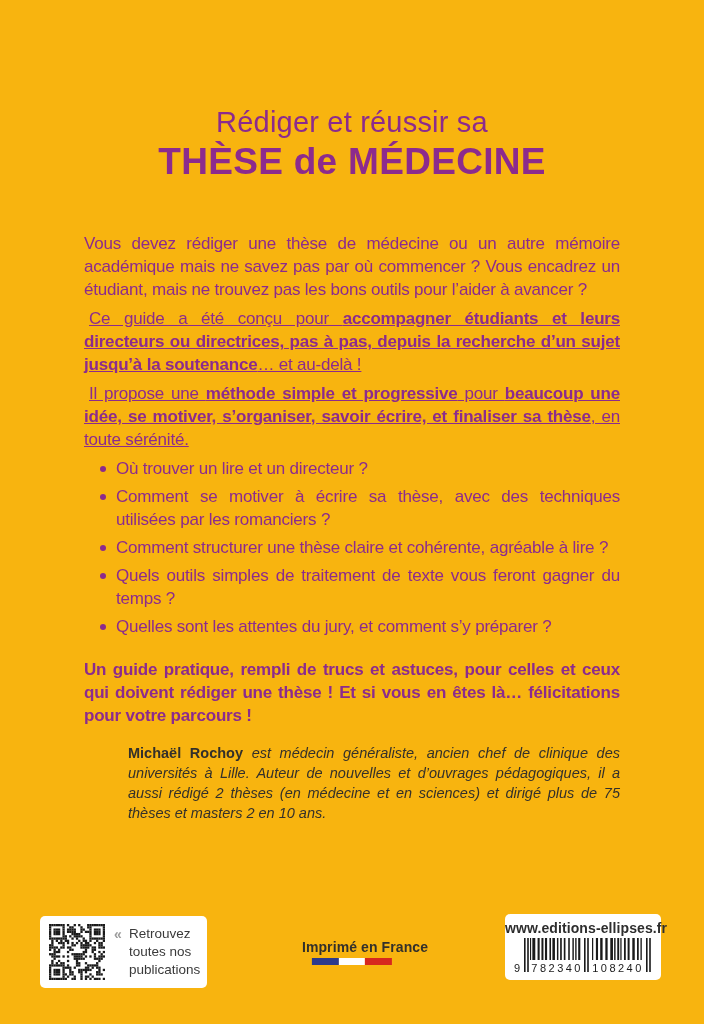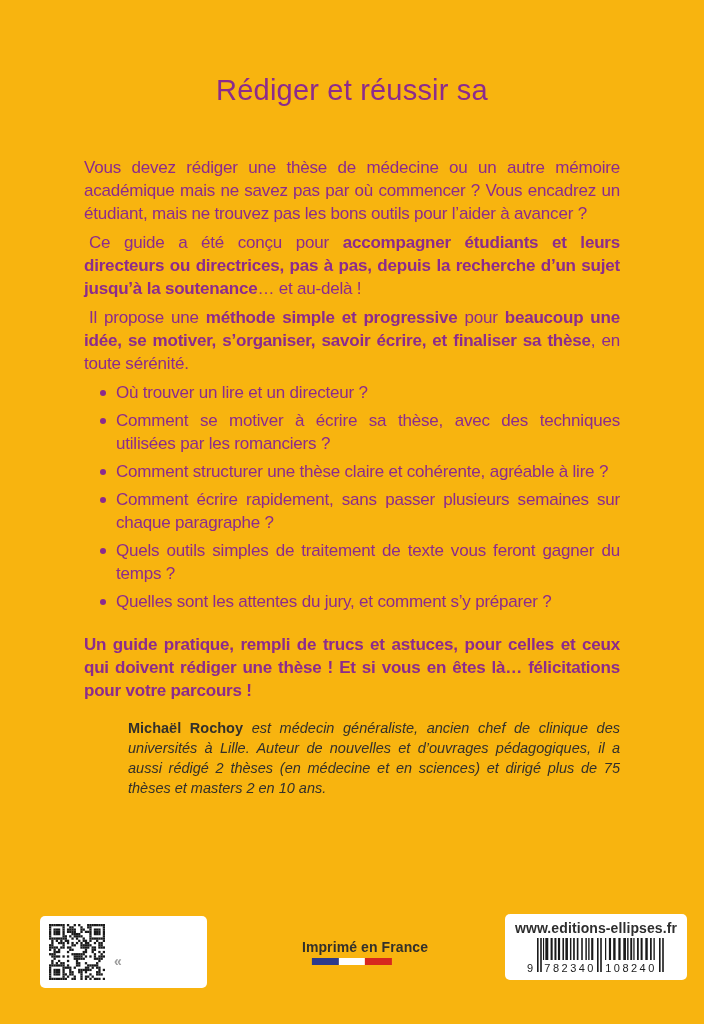--- a/index.html
+++ b/index.html
@@ -10,28 +10,28 @@
     --flag-red:#D7281E;
     --caption-gray:#3A3A3A;
     --chevron-gray:#9C9C9C;
     --bar-black:#1A1A1A;
   }
   html,body{margin:0;padding:0;}
   body{width:704px;height:1024px;overflow:hidden;font-family:"Liberation Sans",sans-serif;}
   .cover{position:relative;width:704px;height:1024px;background:var(--bg);box-sizing:border-box;}
 
   
-  .title-block{padding-top:72px;text-align:center;color:var(--purple);}
+  .title-block{padding-top:104px;text-align:center;color:var(--purple);}
   .title-line1{font-size:29px;line-height:36px;font-weight:500;letter-spacing:.2px;}
   .title-line2{font-size:37px;line-height:44px;font-weight:800;letter-spacing:.3px;}
 
   
   .content{margin:48px 84px 0 84px;color:var(--purple);}
   .content p{margin:0 0 6px 0;font-size:17px;line-height:23px;text-align:justify;letter-spacing:-0.2px;}
-  .content p.indent{text-indent:5px;}
+  .content p.indent{text-indent:5px;text-decoration:underline;}
   .content strong{font-weight:700;}
   ul.questions{list-style:none;margin:4px 0 0 0;padding:0;}
   ul.questions li{position:relative;padding-left:32px;margin-bottom:5px;font-size:17px;line-height:23px;letter-spacing:-0.2px;text-align:justify;}
   ul.questions li::before{content:"";position:absolute;left:16px;top:9px;width:6px;height:6px;border-radius:50%;background:var(--purple);}
   p.highlight{font-weight:700;margin-top:20px !important;}
   p.bio{margin-top:16px !important;font-size:14.5px;line-height:20px;color:var(--dark);font-style:italic;letter-spacing:0;margin-left:44px;}
   p.bio .bio-name{font-weight:700;font-style:normal;}
 
   
   .qr-box{position:absolute;left:40px;top:916px;width:167px;height:72px;background:#fff;border-radius:5px;
@@ -41,52 +41,52 @@
   .chev{position:absolute;left:0;top:0;color:var(--chevron-gray);font-size:14px;font-weight:700;}
 
   .imprint{position:absolute;left:50%;top:939px;transform:translateX(-50%);text-align:center;}
   .imprint-label{font-size:14px;font-weight:700;color:var(--dark);letter-spacing:.1px;white-space:nowrap;margin-left:26px;}
   .flag{display:flex;width:80px;height:7px;margin:3px auto 0;}
   .flag .seg{flex:1;}
   .flag .b{background:var(--flag-blue);}
   .flag .w{background:#ffffff;}
   .flag .r{background:var(--flag-red);}
 
-  .barcode-box{position:absolute;left:505px;top:914px;width:182px;height:66px;background:#fff;border-radius:5px;
+  .barcode-box{position:absolute;left:505px;top:914px;width:156px;height:66px;background:#fff;border-radius:5px;
                box-sizing:border-box;padding-top:6px;text-align:center;}
   .website{font-size:14px;font-weight:700;color:#2E2E2E;letter-spacing:.1px;white-space:nowrap;}
   .barcode{position:relative;width:138px;height:36px;margin:2px auto 0;}
   .barcode svg{display:block;}
   .digits span{position:absolute;bottom:0;font-size:11px;line-height:11px;color:var(--bar-black);font-family:"Liberation Sans",sans-serif;}
   .d-lead{left:0;}
   .d-g1{left:15px;width:54px;text-align:right;letter-spacing:2.5px;}
   .d-g2{left:77px;width:54px;text-align:center;letter-spacing:2.5px;}
 </style>
 </head>
 <body>
 
 <div class="cover">
 
   <div class="title-block">
     <div class="title-line1">Rédiger et réussir sa</div>
+    <div class="title-line2">THÈSE de MÉDECINE</div>
   </div>
 
   <div class="content">
     <p>Vous devez rédiger une thèse de médecine ou un autre mémoire académique mais ne savez pas par où commencer ? Vous encadrez un étudiant, mais ne trouvez pas les bons outils pour l’aider à avancer ?</p>
 
     <p class="indent"><span>Ce guide a été conçu pour </span><strong>accompagner étudiants et leurs directeurs ou directrices, pas à pas, depuis la recherche d’un sujet jusqu’à la soutenance</strong><span>… et au-delà !</span></p>
 
     <p class="indent"><span>Il propose une </span><strong>méthode simple et progressive</strong><span> pour </span><strong>beaucoup une idée, se motiver, s’organiser, savoir écrire, et finaliser sa thèse</strong><span>, en toute sérénité.</span></p>
 
 
     <ul class="questions">
       <li>Où trouver un lire et un directeur ?</li>
       <li>Comment se motiver à écrire sa thèse, avec des techniques utilisées par les romanciers ?</li>
       <li>Comment structurer une thèse claire et cohérente, agréable à lire ?</li>
-      <li>Comment écrire rapidement, sans passer plusieurs semaines sur chaque paragraphe ?</li>
       <li>Quels outils simples de traitement de texte vous feront gagner du temps ?</li>
       <li>Quelles sont les attentes du jury, et comment s’y préparer ?</li>
     </ul>
 
     <p class="highlight">Un guide pratique, rempli de trucs et astuces, pour celles et ceux qui doivent rédiger une thèse ! Et si vous en êtes là… félicitations pour votre parcours !</p>
 
     <p class="bio"><span class="bio-name">Michaël Rochoy</span><span> est médecin généraliste, ancien chef de clinique des universités à Lille. Auteur de nouvelles et d’ouvrages pédagogiques, il a aussi rédigé 2 thèses (en médecine et en sciences) et dirigé plus de 75 thèses et masters 2 en 10 ans.</span></p>
   </div>
 
   <div class="qr-box">
@@ -398,20 +398,21 @@
         <rect x="31.36" y="53.76" width="2.29" height="2.29" fill="#1A1A1A"></rect>
         <rect x="35.84" y="53.76" width="2.29" height="2.29" fill="#1A1A1A"></rect>
         <rect x="40.32" y="53.76" width="2.29" height="2.29" fill="#1A1A1A"></rect>
         <rect x="44.80" y="53.76" width="2.29" height="2.29" fill="#1A1A1A"></rect>
         <rect x="47.04" y="53.76" width="2.29" height="2.29" fill="#1A1A1A"></rect>
         <rect x="49.28" y="53.76" width="2.29" height="2.29" fill="#1A1A1A"></rect>
         <rect x="53.76" y="53.76" width="2.29" height="2.29" fill="#1A1A1A"></rect>
       </svg>
     <div class="qr-caption">
       <span class="chev">«</span>
+      <span>Retrouvez toutes nos publications</span>
     </div>
   </div>
 
   <div class="imprint">
     <div class="imprint-label">Imprimé en France</div>
     <div class="flag">
       <span class="seg b"></span>
       <span class="seg w"></span>
       <span class="seg r"></span>
     </div>

